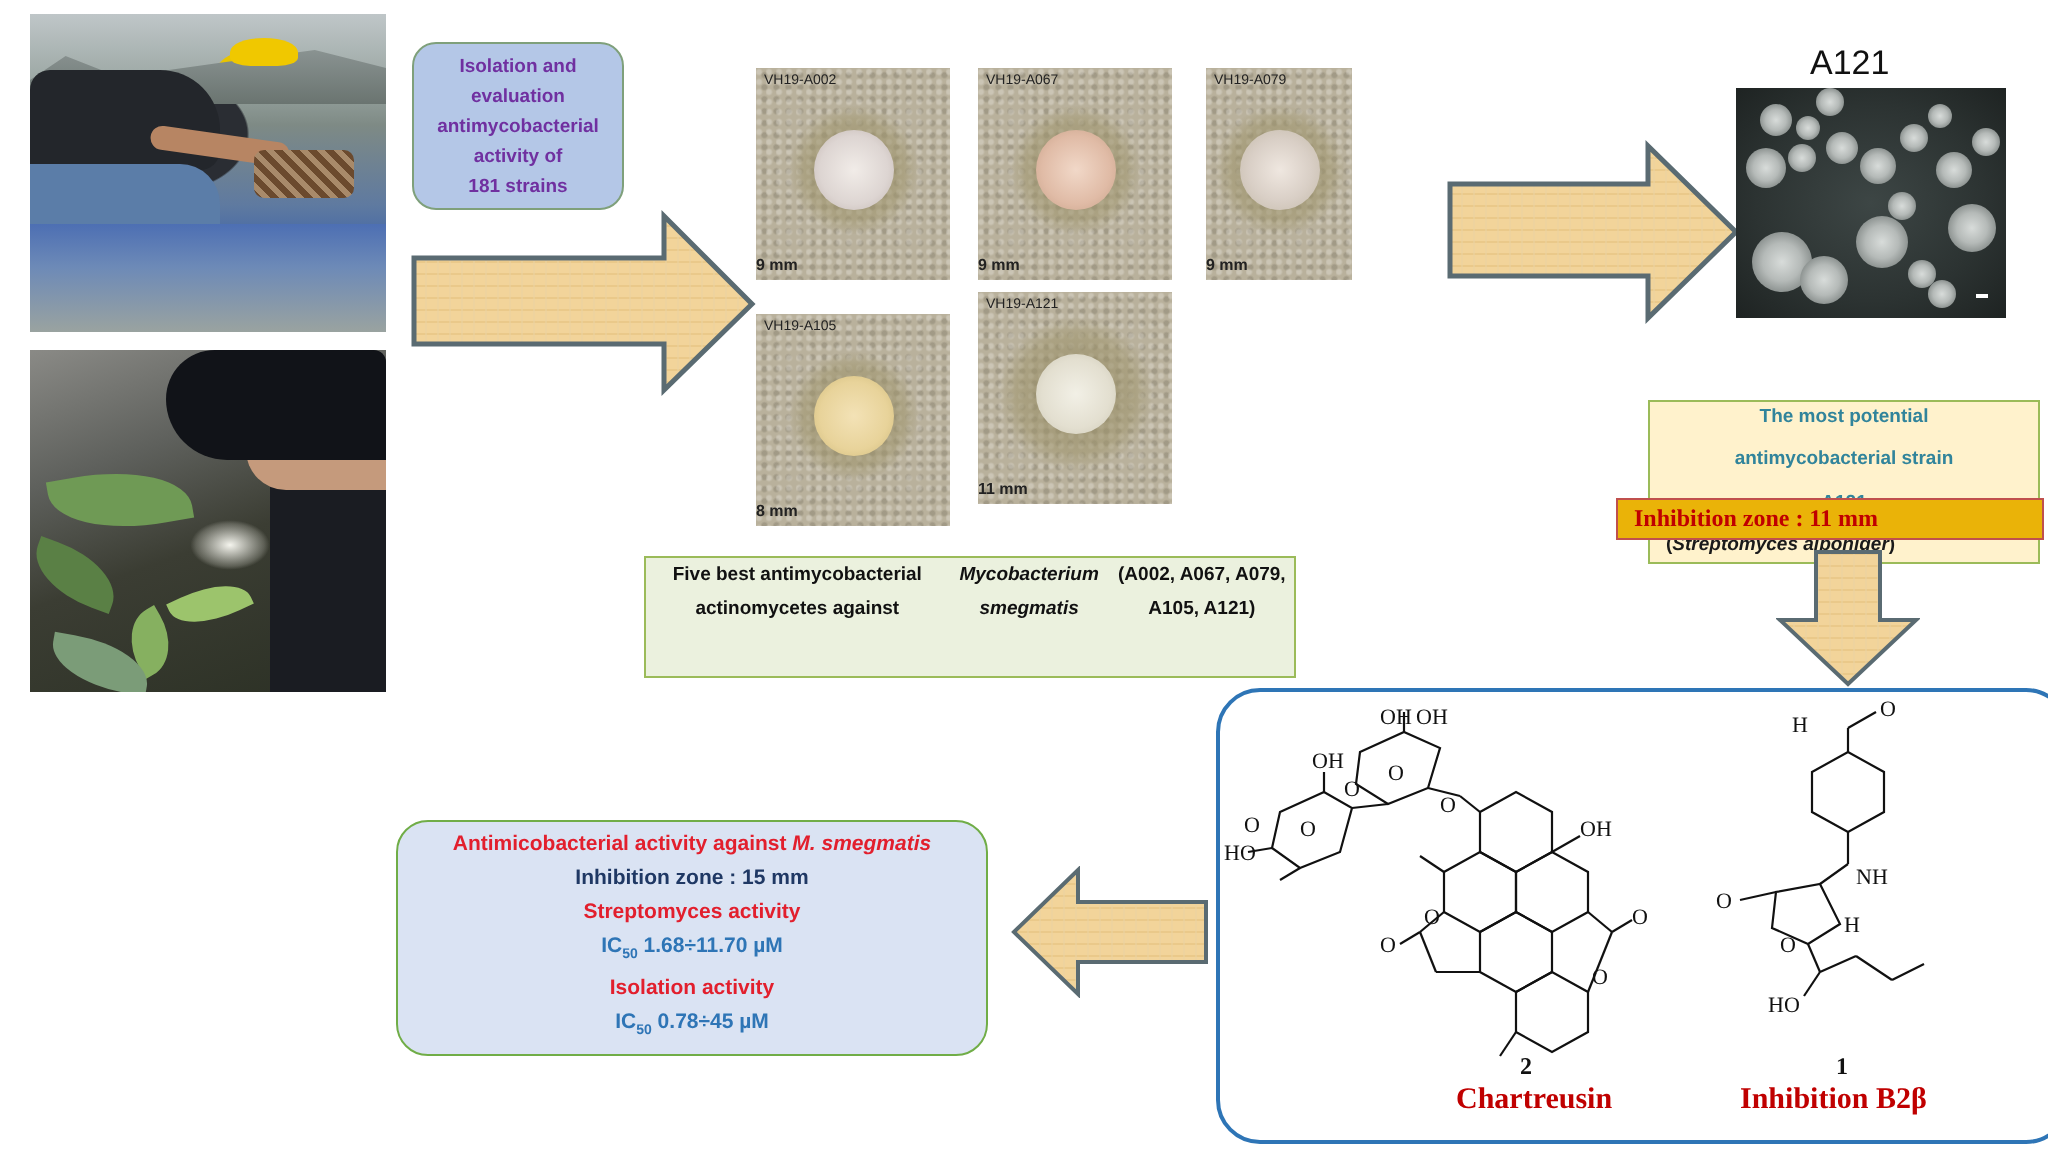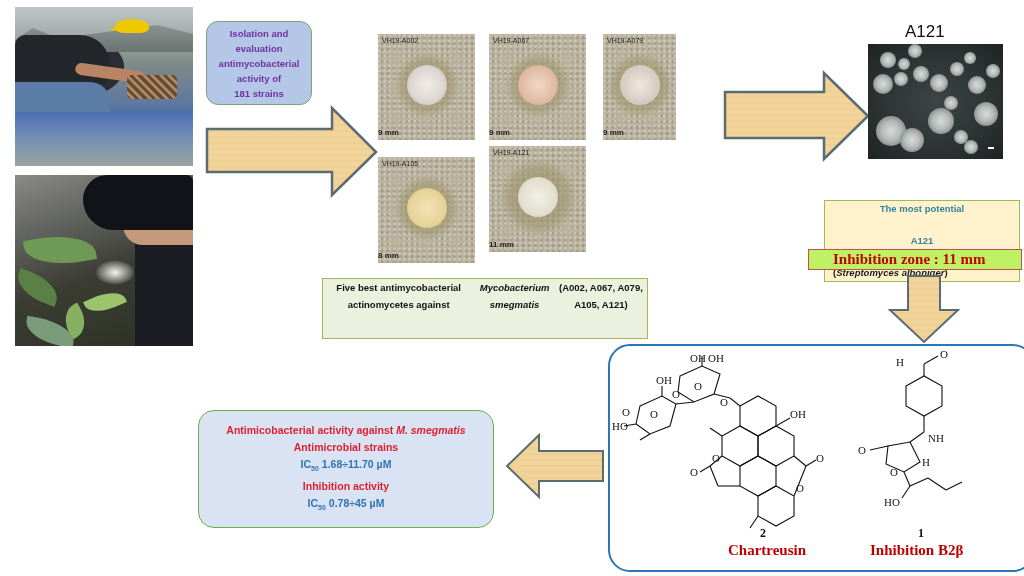--- a/index.html
+++ b/index.html
@@ -84,23 +84,23 @@
   .box-potential {
     left: 824px; top: 164px; width: 194px; height: 80px;
     background: #fff2cc; border: 1.5px solid #9bbb59;
     text-align:center; font-weight:bold; font-size:9.5px; line-height:16px; color:#31849b;
     display:flex; flex-direction:column; justify-content:space-between;margin-top:36px;
   }
   .box-potential .species { color:#1a1a1a; font-style: italic; text-align:left; padding-left:8px; }
 
   .box-inhibition {
     left: 808px; top: 249px; width: 214px; height: 21px;
-    background: #bef264; border: 1.5px solid #c0504d;
-    color:#c00000; font-family:"Liberation Serif", serif; font-weight:bold; font-size:15px;
-    display:flex; align-items:center; padding-left:24px; box-sizing:border-box;
+    background: #eab308; border: 1.5px solid #c0504d;
+    color:#c00000; font-family:"Liberation Serif", serif; font-weight:bold; font-size:12px;
+    display:flex; align-items:center; padding-left:8px; box-sizing:border-box;
   }
 
   .box-compounds {
     left: 608px; top: 344px; width: 412px; height: 224px;
     border: 2px solid #2e75b6; border-radius: 22px; background:#ffffff;padding-left:11px;
   }
   .compound-num { position:absolute; font-family:"Liberation Serif", serif; font-weight:bold; font-size:12px; color:#111; }
   .compound-name { position:absolute; font-family:"Liberation Serif", serif; font-weight:bold; font-size:15px; color:#c00000; }
 
   .box-activity {
@@ -221,20 +221,21 @@
   <div class="col" style="left:60px;top:64px;width:26px;height:26px;"></div>
   <div class="col" style="left:8px;top:72px;width:30px;height:30px;"></div>
   <div class="col" style="left:32px;top:84px;width:24px;height:24px;"></div>
   <div class="col" style="left:86px;top:86px;width:14px;height:14px;"></div>
   <div class="col" style="left:96px;top:96px;width:14px;height:14px;"></div>
   <div style="position:absolute;left:120px;top:103px;width:6px;height:2px;background:#fff;"></div>
 </div>
 
 <div class="abs box-potential">
   <div>The most potential</div>
+  <div>antimycobacterial strain</div>
   <div>A121</div>
   <div class="species"><span style="font-style:normal">(</span><span>Streptomyces alboniger</span><span style="font-style:normal">)</span></div>
 </div>
 
 <div class="abs box-inhibition">
   <span>Inhibition zone : 11 mm</span>
 </div>
 
 <div class="arrow" style="left:888px;top:274px;">
   <svg width="72" height="70" viewBox="0 0 72 70">
@@ -315,17 +316,18 @@
 </div>
 
 <div class="arrow" style="left:505px;top:433px;">
   <svg width="100" height="66" viewBox="0 0 100 66">
     <polygon points="2,33 34,2 34,18 98,18 98,48 34,48 34,64" fill="url(#papyrus)" stroke="#5a6b72" stroke-width="2"></polygon>
   </svg>
 </div>
 
 <div class="abs box-activity">
   <div class="red"><span>Antimicobacterial activity against </span><i>M. smegmatis</i></div>
-  <div class="red">Antimicrobial strains</div>
+  <div class="navy">Inhibition zone : 15 mm</div>
+  <div class="red">Streptomyces activity</div>
   <div class="blue"><span>IC</span><sub>50</sub><span> 1.68÷11.70 µM</span></div>
-  <div class="red">Inhibition activity</div>
+  <div class="red">Isolation activity</div>
   <div class="blue"><span>IC</span><sub>50</sub><span> 0.78÷45 µM</span></div>
 </div>
 
 </body></html>

